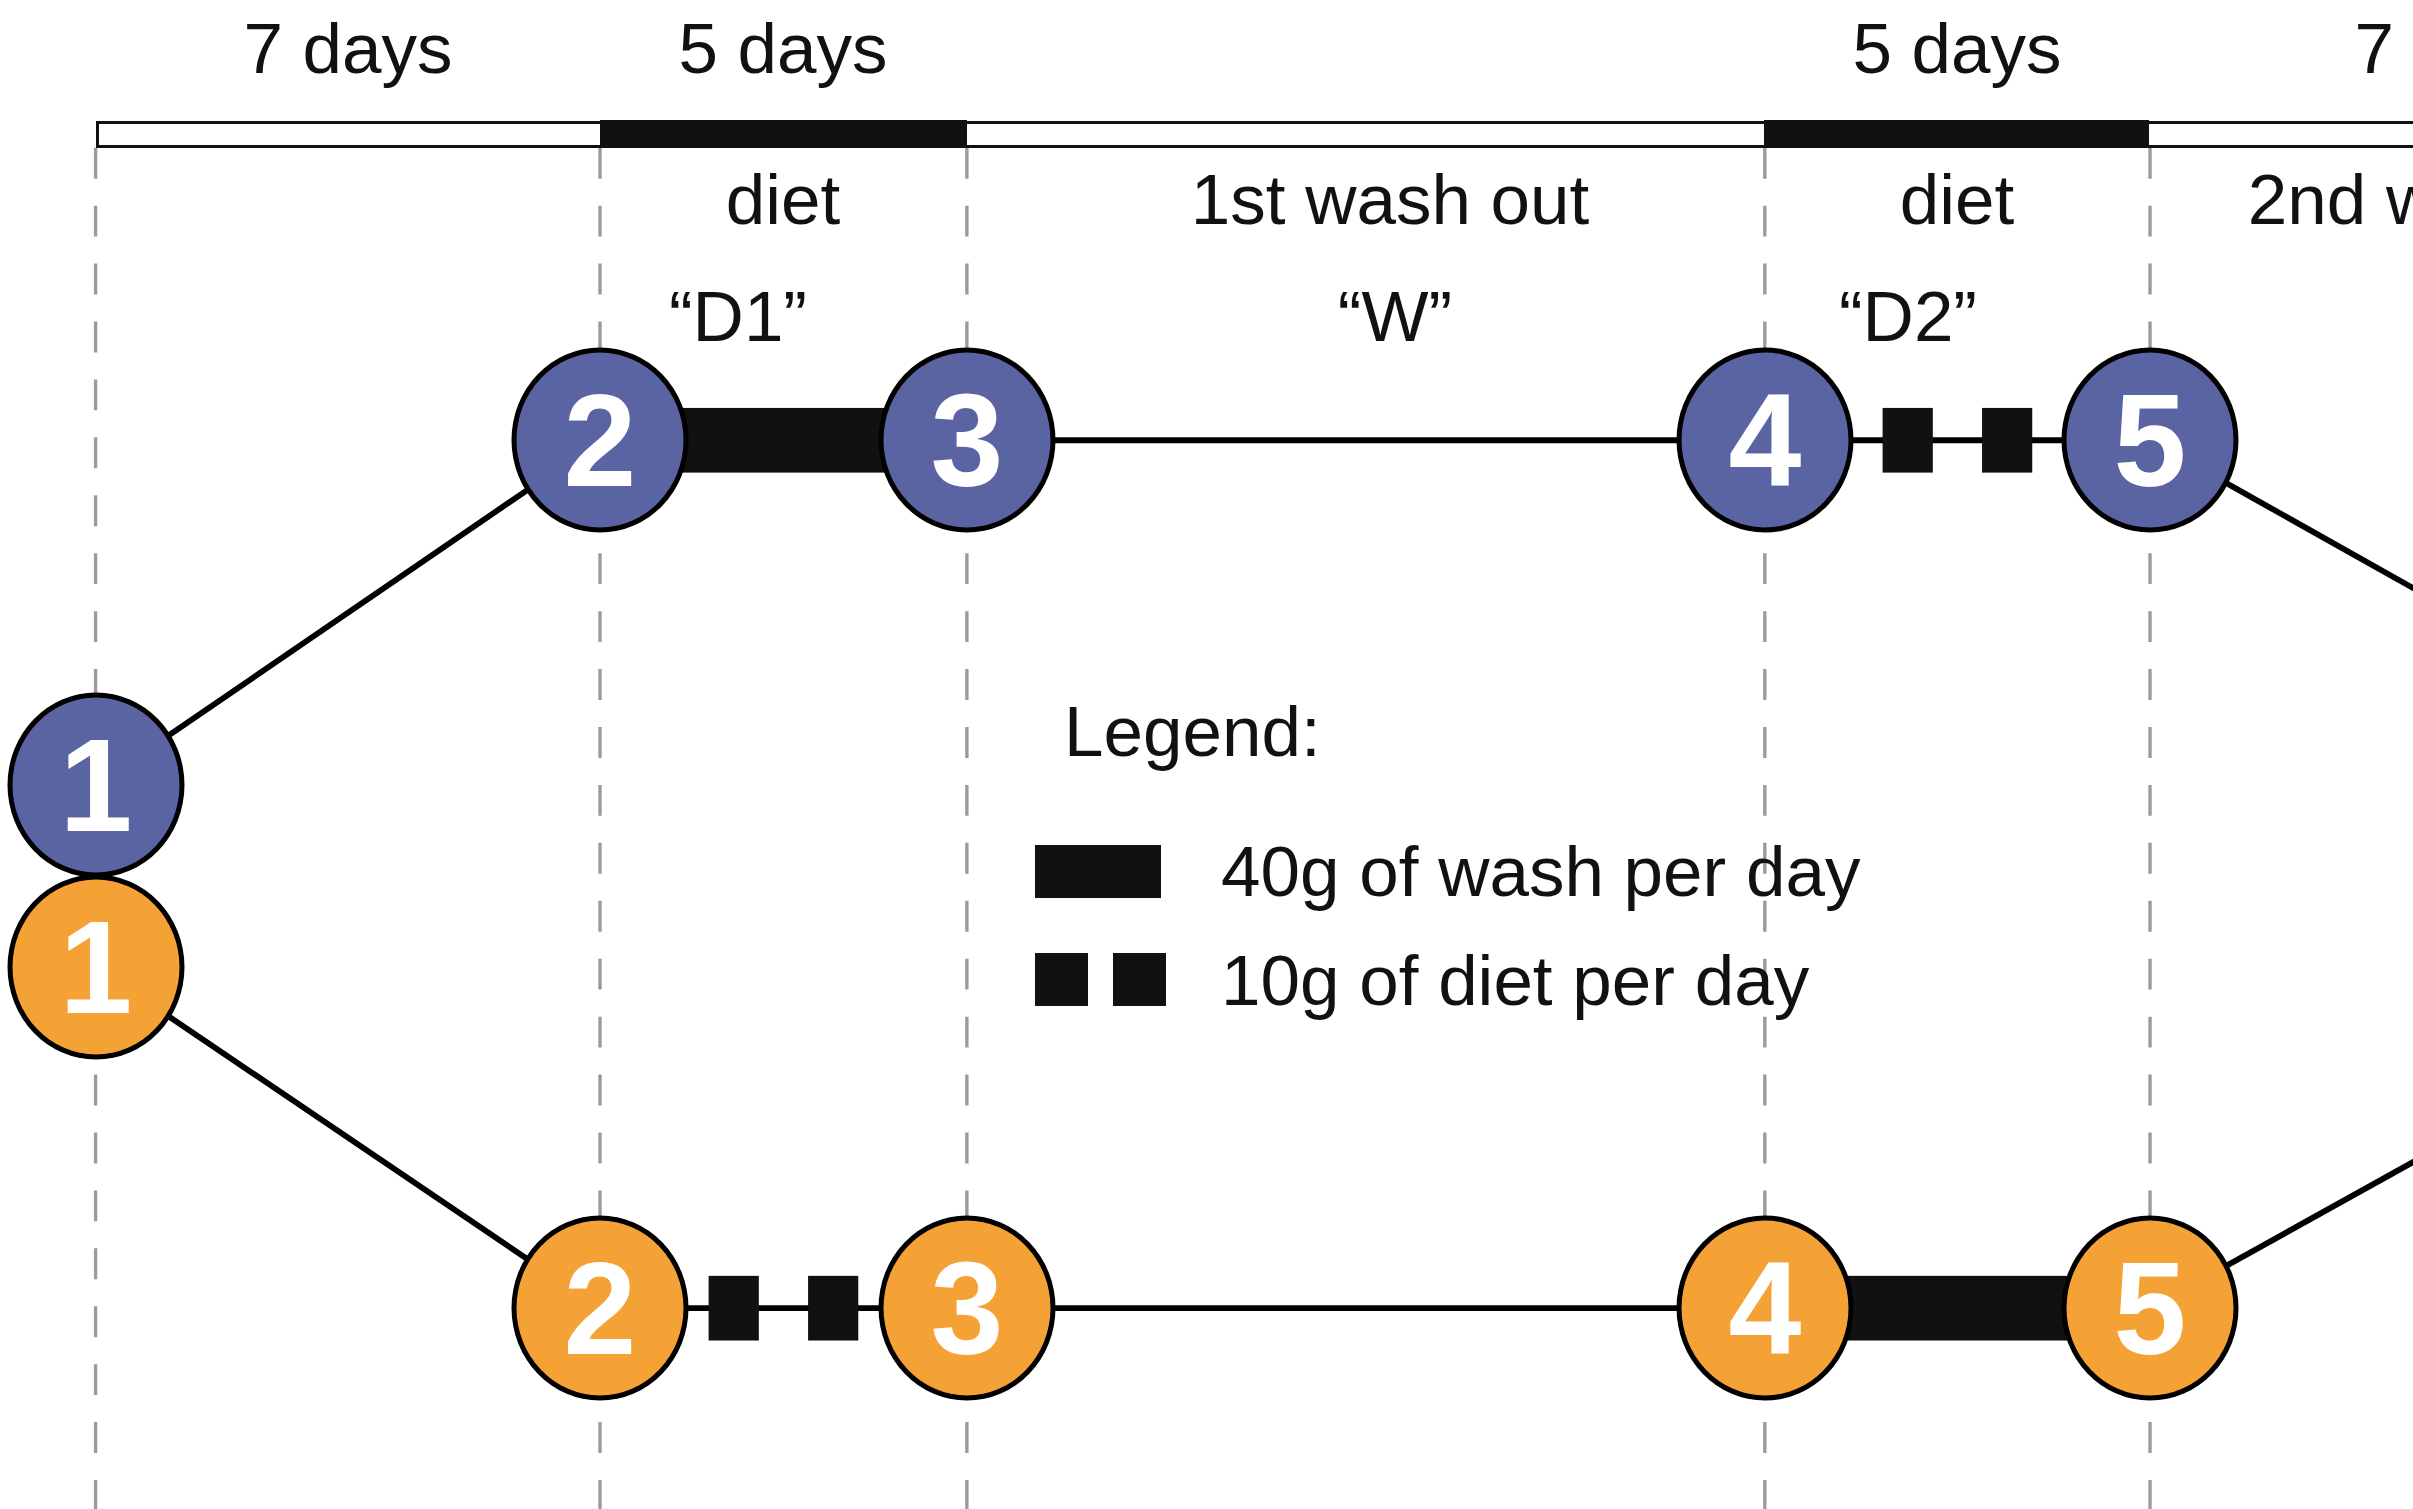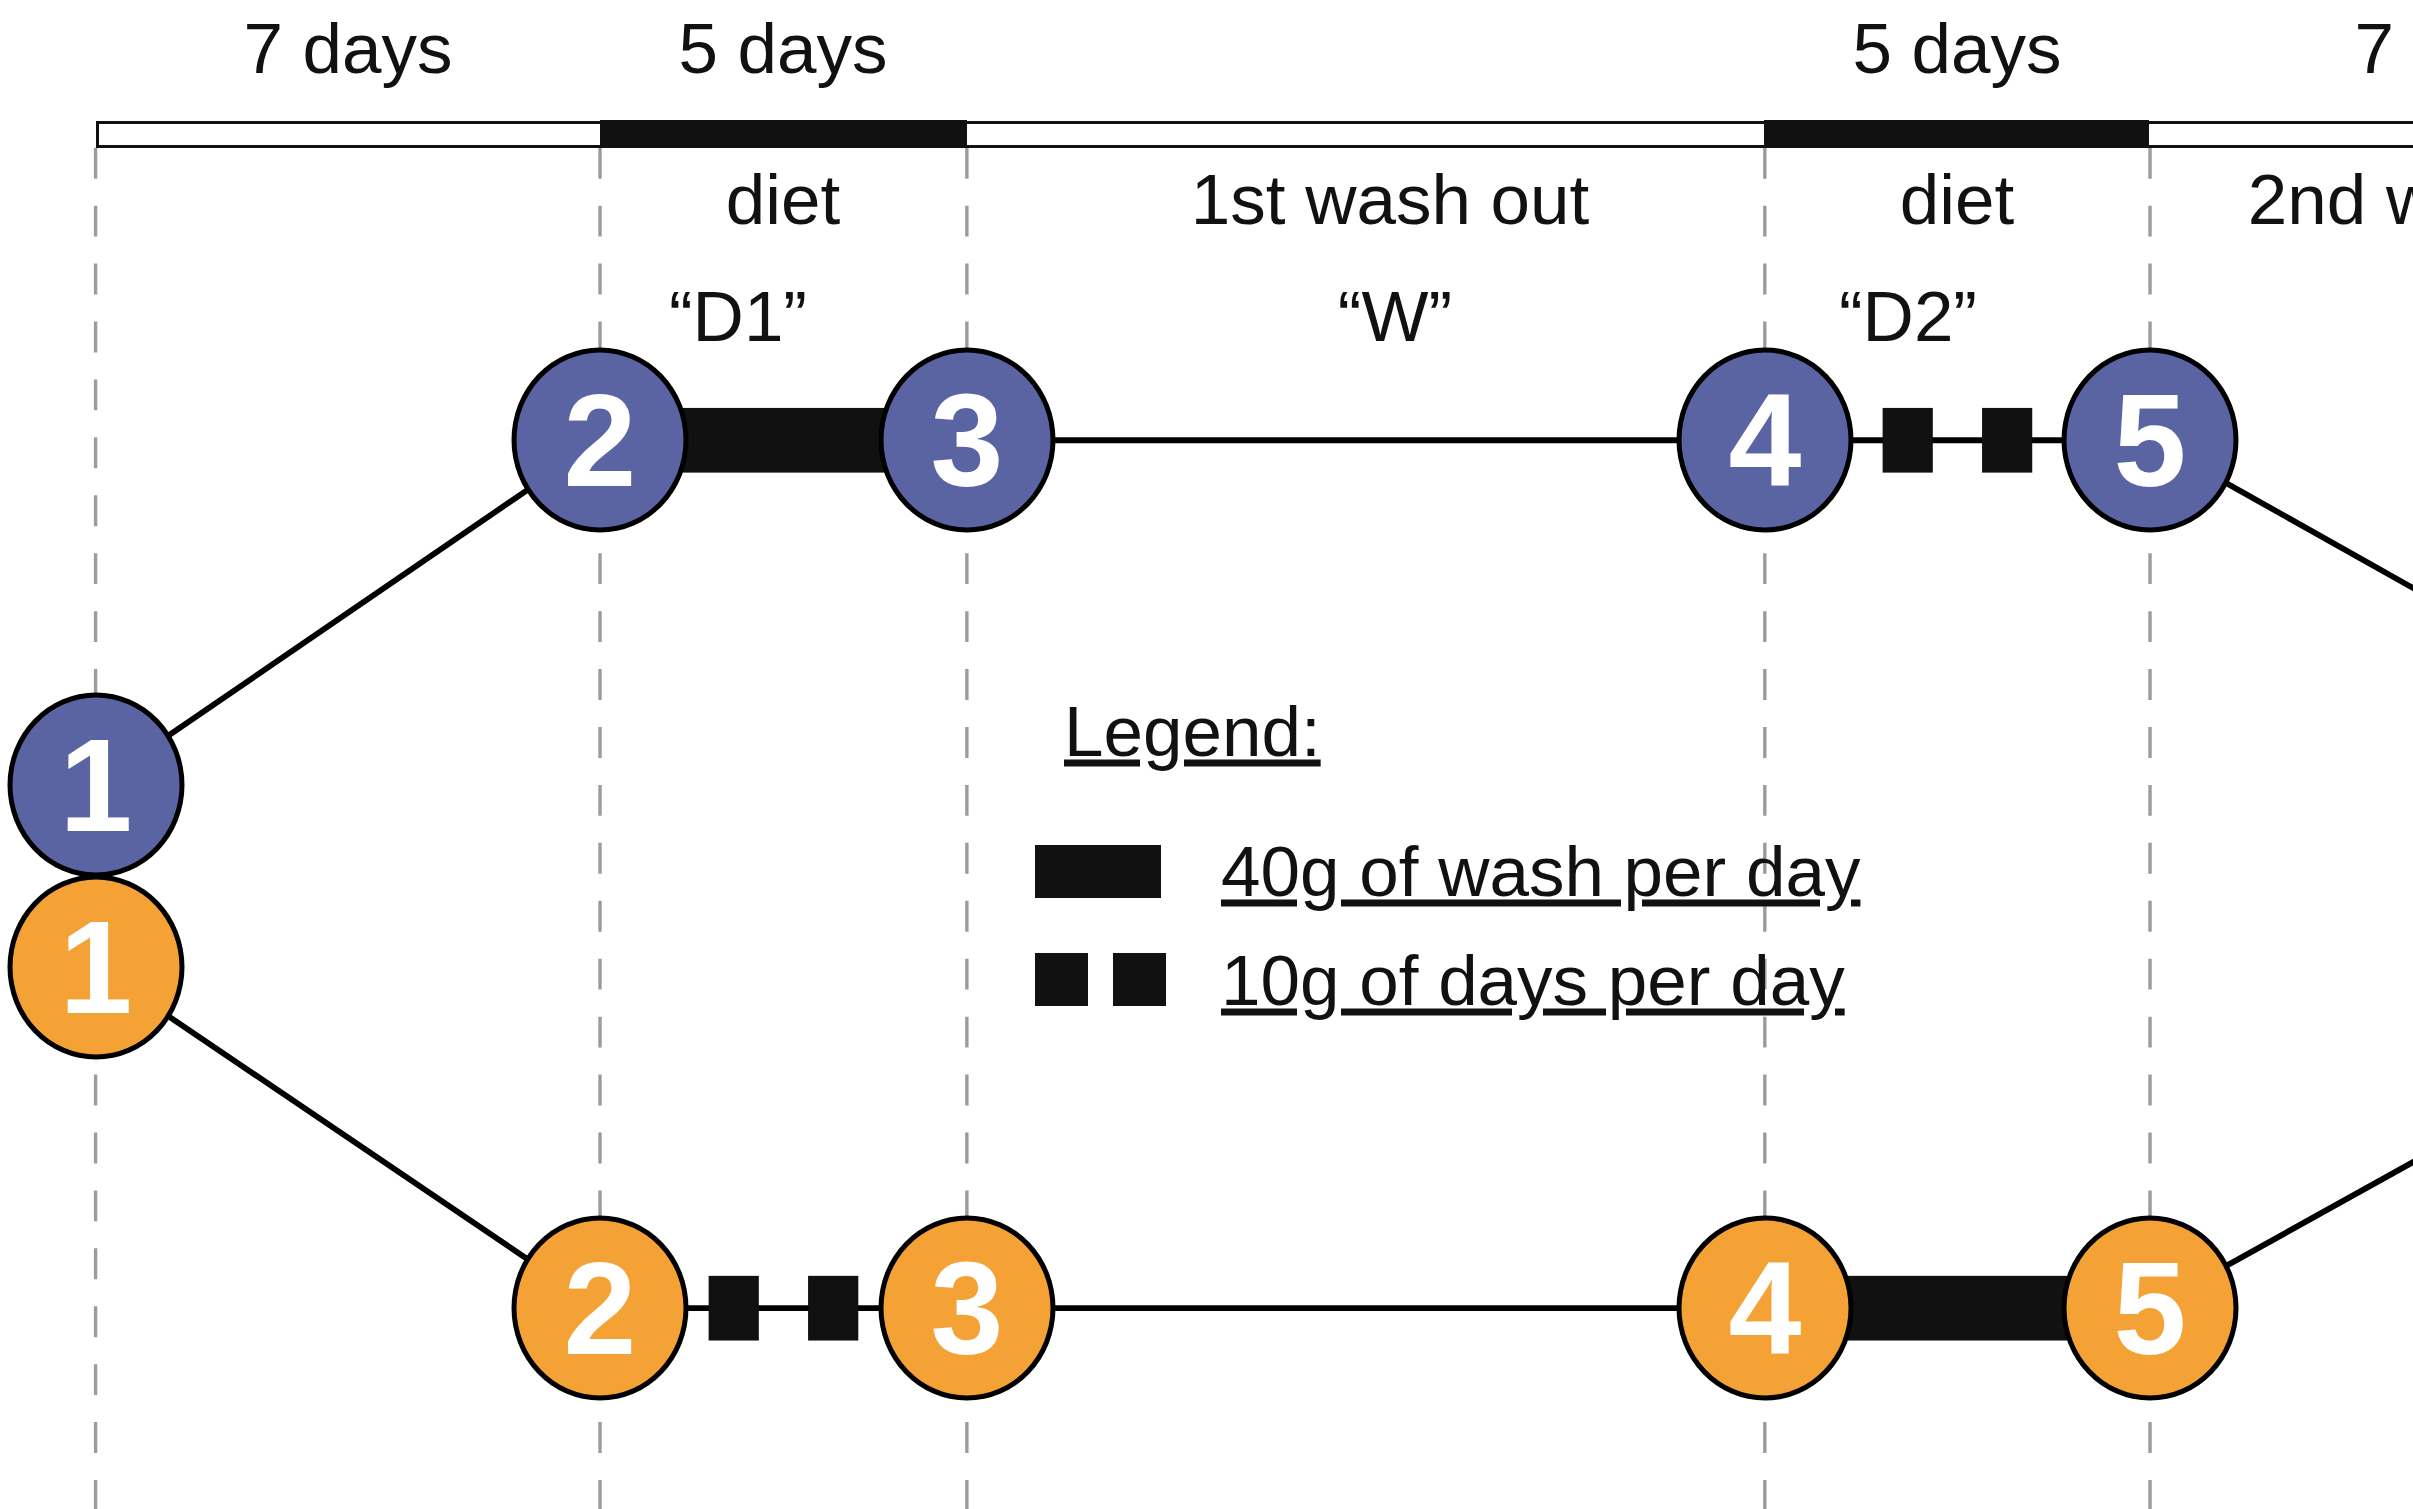--- a/index.html
+++ b/index.html
@@ -1,21 +1,21 @@
 <!DOCTYPE html>
 <html style="--arm-a: #5A64A2; --arm-b: #F4A136; --ink: #111111; --grid: #9B9B9B;font-size:7.7px"><head>
 <meta charset="utf-8">
 <style>
   html,body{margin:0;padding:0;background:#fff;}
   #canvas{position:relative;width:2877px;height:1510px;background:#fff;overflow:hidden;
           font-family:"Liberation Sans","DejaVu Sans",sans-serif;color:var(--ink,#111);}
   #figure-svg{position:absolute;left:0;top:0;}
   .lbl{position:absolute;transform:translate(-50%,-50%);font-size:71px;line-height:1;
        white-space:nowrap;color:var(--ink,#111);}
-  .lbl.left{transform:translate(0,-50%);text-decoration:underline;}
+  .lbl.left{transform:translate(0,-50%);}
   .bar{position:absolute;left:96px;top:121px;width:2683px;height:27px;background:#fff;
        border:3.9px solid var(--ink,#111);box-sizing:border-box;}
   .bar-seg{position:absolute;top:-3.9px;height:27px;background:var(--ink,#111);}
   .seg-d1{left:501px;width:367px;}
   .seg-d2{left:1665px;width:385px;}
   .node{position:absolute;width:177px;height:185px;border:5.8px solid #000;border-radius:50%;
         transform:translate(-50%,-50%);display:flex;align-items:center;justify-content:center;
         font-size:131px;font-weight:bold;color:#fff;box-sizing:border-box;}
   .arm-a{background:var(--arm-a,#5A64A2);}
   .arm-b{background:var(--arm-b,#F4A136);}
@@ -93,16 +93,16 @@
   <div class="node arm-b" style="left:600px;top:1308px">2</div>
   <div class="node arm-b" style="left:967px;top:1308px">3</div>
   <div class="node arm-b" style="left:1765px;top:1308px">4</div>
   <div class="node arm-b" style="left:2150px;top:1308px">5</div>
 
   <div class="lbl left" style="left:1064px;top:731px">Legend:</div>
   <div class="sw sw-40"></div>
   <div class="sw sw-10a"></div>
   <div class="sw sw-10b"></div>
   <div class="lbl left" style="left:1221px;top:871px">40g of wash per day</div>
-  <div class="lbl left" style="left:1221px;top:980px">10g of days per day</div>
+  <div class="lbl left" style="left:1221px;top:980px">10g of diet per day</div>
 
 </div>
 
 
 </body></html>

